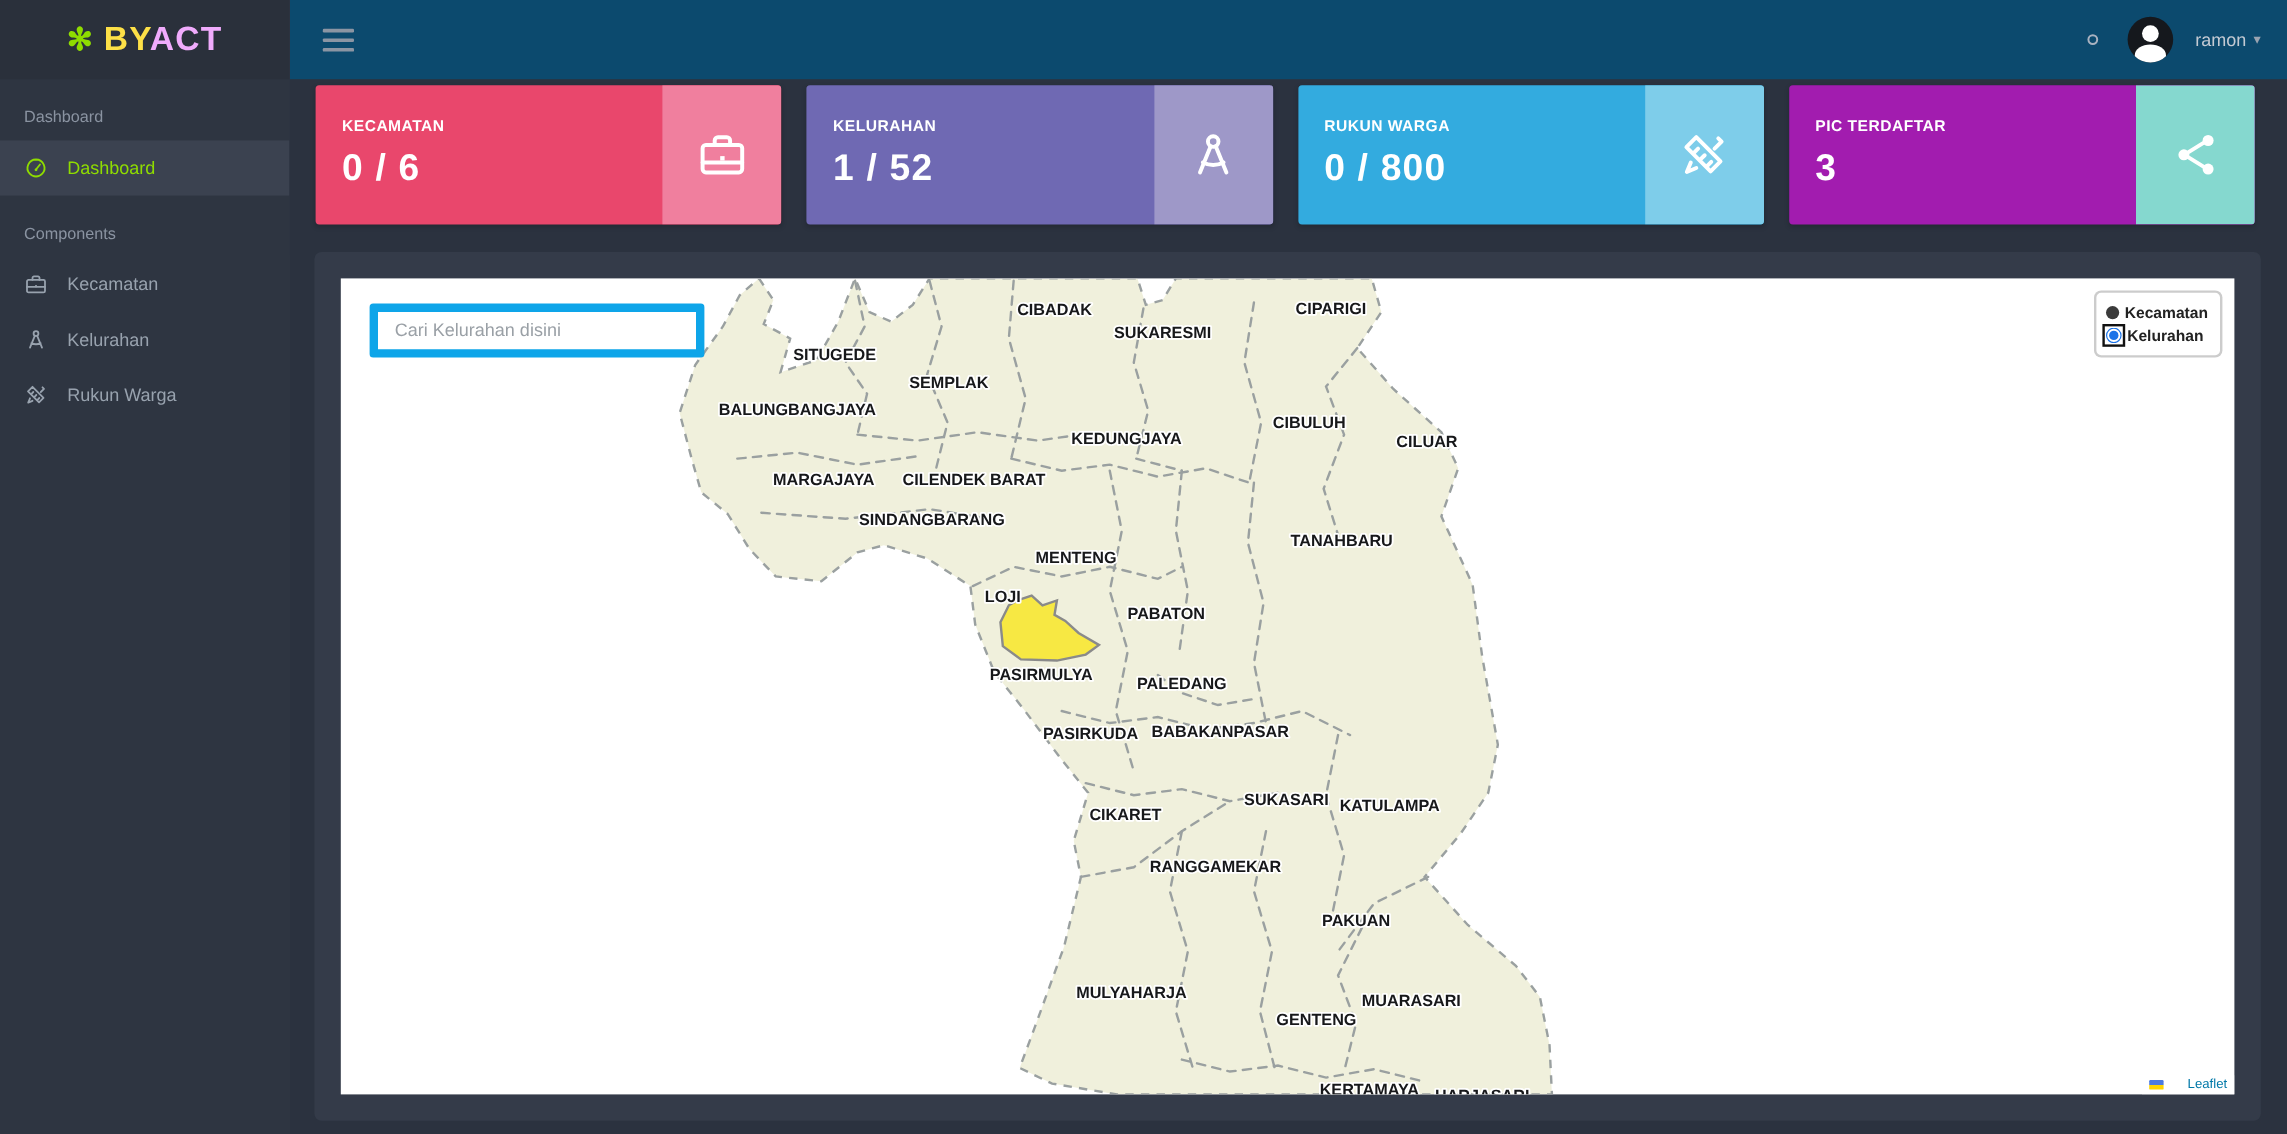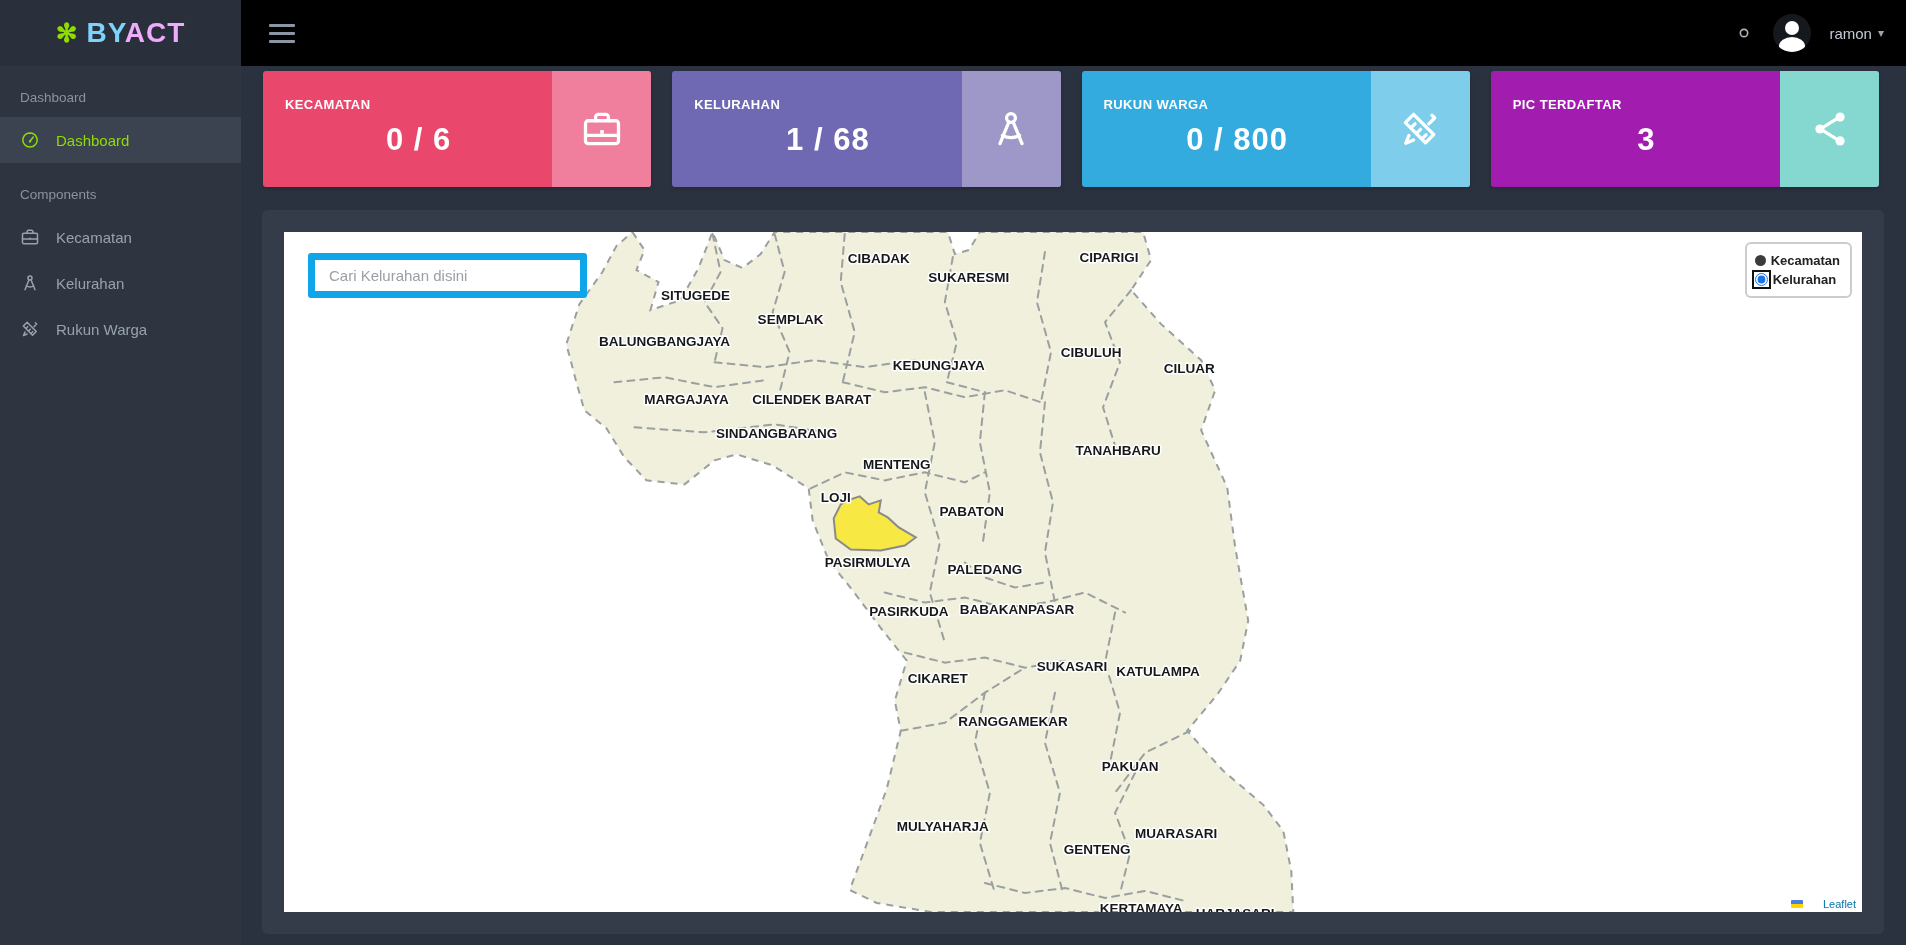--- a/index.html
+++ b/index.html
@@ -4,47 +4,47 @@
 <style>
   * { margin:0; padding:0; box-sizing:border-box; }
   html,body { width:1906px; height:945px; overflow:hidden; }
   body { font-family:"Liberation Sans", sans-serif; background:#2b323f; color:#e6e9ee; }
 
   
   .sidebar { position:fixed; left:0; top:0; width:241px; height:945px; background:#2e3541; z-index:5; }
   .logo-row { height:66px; display:flex; align-items:center; justify-content:center; background:#2a303b; }
   .logo { font-size:28px; font-weight:bold; letter-spacing:1px; display:flex; align-items:center; gap:8px; }
   .logo .mark { color:#8fdc00; font-size:26px; }
-  .logo .by { color:#7dd3fc; }
+  .logo .by { color:#fde047; }
   .logo .act { color:#f0abfc; }
   .side-section { padding:24px 20px 12px 20px; font-size:13.5px; color:#8a93a1; }
   .side-item { display:flex; align-items:center; gap:16px; padding:13px 20px; font-size:15px;
                color:#98a2ae; cursor:pointer; }
   .side-item .sicon { width:20px; height:20px; flex:0 0 20px; display:inline-flex; align-items:center; justify-content:center; }
   .side-item.active { background:#3b4250; color:#8fdc00; }
   .side-item .chev { margin-left:auto; font-size:18px; color:#98a2ae; line-height:1; }
 
   
-  .topbar { margin-left:241px; height:66px; background:#000000; display:flex; align-items:center; padding:0 22px 0 28px; }
+  .topbar { margin-left:241px; height:66px; background:#0c4a6e; display:flex; align-items:center; padding:0 22px 0 28px; }
   .hamburger { width:26px; cursor:pointer; display:flex; flex-direction:column; gap:5px; }
   .hamburger span { display:block; height:3px; background:#8b95a3; border-radius:1px; }
   .topbar-right { margin-left:auto; display:flex; align-items:center; gap:18px; }
   .sun { cursor:pointer; color:#a9b2c0; display:flex; }
   .avatar { width:38px; height:38px; border-radius:50%; background:#15181d; position:relative; overflow:hidden; cursor:pointer; flex:0 0 38px;}
   .avatar .head { position:absolute; left:50%; top:7px; transform:translateX(-50%); width:14px; height:14px; border-radius:50%; background:#fff; }
   .avatar .torso { position:absolute; left:50%; top:23px; transform:translateX(-50%); width:26px; height:18px; border-radius:50% 50% 0 0; background:#fff; }
   .username { font-size:15px; color:#c4cad3; display:flex; align-items:center; gap:6px; cursor:pointer; }
   .username .caret { font-size:12px; color:#9aa3b0; }
 
   
   .cards { margin:5px 27px 0 263px; display:grid; grid-template-columns:repeat(4,1fr); gap:21px; }
   .card { height:116px; border-radius:3px; display:flex; overflow:hidden; color:#fff; box-shadow:0 2px 4px rgba(0,0,0,.18); cursor:default; }
   .card-body { flex:1; padding:26px 0 0 22px; }
   .card-label { font-size:13px; font-weight:bold; letter-spacing:.4px; }
-  .card-value { font-size:31px; font-weight:bold; margin-top:10px; letter-spacing:1px;text-align:center; }
+  .card-value { font-size:31px; font-weight:bold; margin-top:10px; letter-spacing:1px; }
   .card-icon-wrap { width:99px; display:flex; align-items:center; justify-content:center; }
   .card-icon-wrap svg { width:44px; height:44px; }
 
   
   .panel { margin:23px 22px 0 262px; height:724px; background:#343b49; border-radius:6px; padding:22px; }
   .map { position:relative; width:100%; height:100%; background:#ffffff; overflow:hidden; }
   .map svg.geo { position:absolute; left:0; top:0; width:100%; height:100%; }
   .geo path.land { fill:#f0f0dc; stroke:#9aa0a0; stroke-width:2; stroke-dasharray:7 6; }
   .geo path.border { fill:none; stroke:#9aa0a0; stroke-width:2; stroke-dasharray:7 6; stroke-linecap:round; }
   .geo polygon.hl { fill:#f7e843; stroke:#8a8a8a; stroke-width:2; }
@@ -166,21 +166,21 @@
       <svg viewBox="0 0 24 24" style="color:#fff">
           <rect class="st" x="3" y="7.5" width="18" height="12.5" rx="1.5"></rect>
           <path class="st" d="M8.5 7.5v-2A1.5 1.5 0 0 1 10 4h4a1.5 1.5 0 0 1 1.5 1.5v2M3 15.5h18"></path>
           <rect x="11" y="12.6" width="2" height="2" fill="#fff"></rect>
         </svg>
     </div>
   </div>
   <div class="card" style="background: rgb(111, 105, 179);">
     <div class="card-body">
       <div class="card-label">KELURAHAN</div>
-      <div class="card-value">1 / 68</div>
+      <div class="card-value">1 / 52</div>
     </div>
     <div class="card-icon-wrap" style="background: rgb(158, 152, 200);">
       <svg viewBox="0 0 24 24" style="color:#fff">
           <circle class="st" cx="12" cy="6" r="2.4"></circle>
           <path class="st" d="M10.8 8.2 6 20M13.2 8.2 18 20M7.3 15.5a10.5 10.5 0 0 0 9.4 0"></path>
         </svg>
     </div>
   </div>
   <div class="card" style="background: rgb(51, 171, 223);">
     <div class="card-body">

